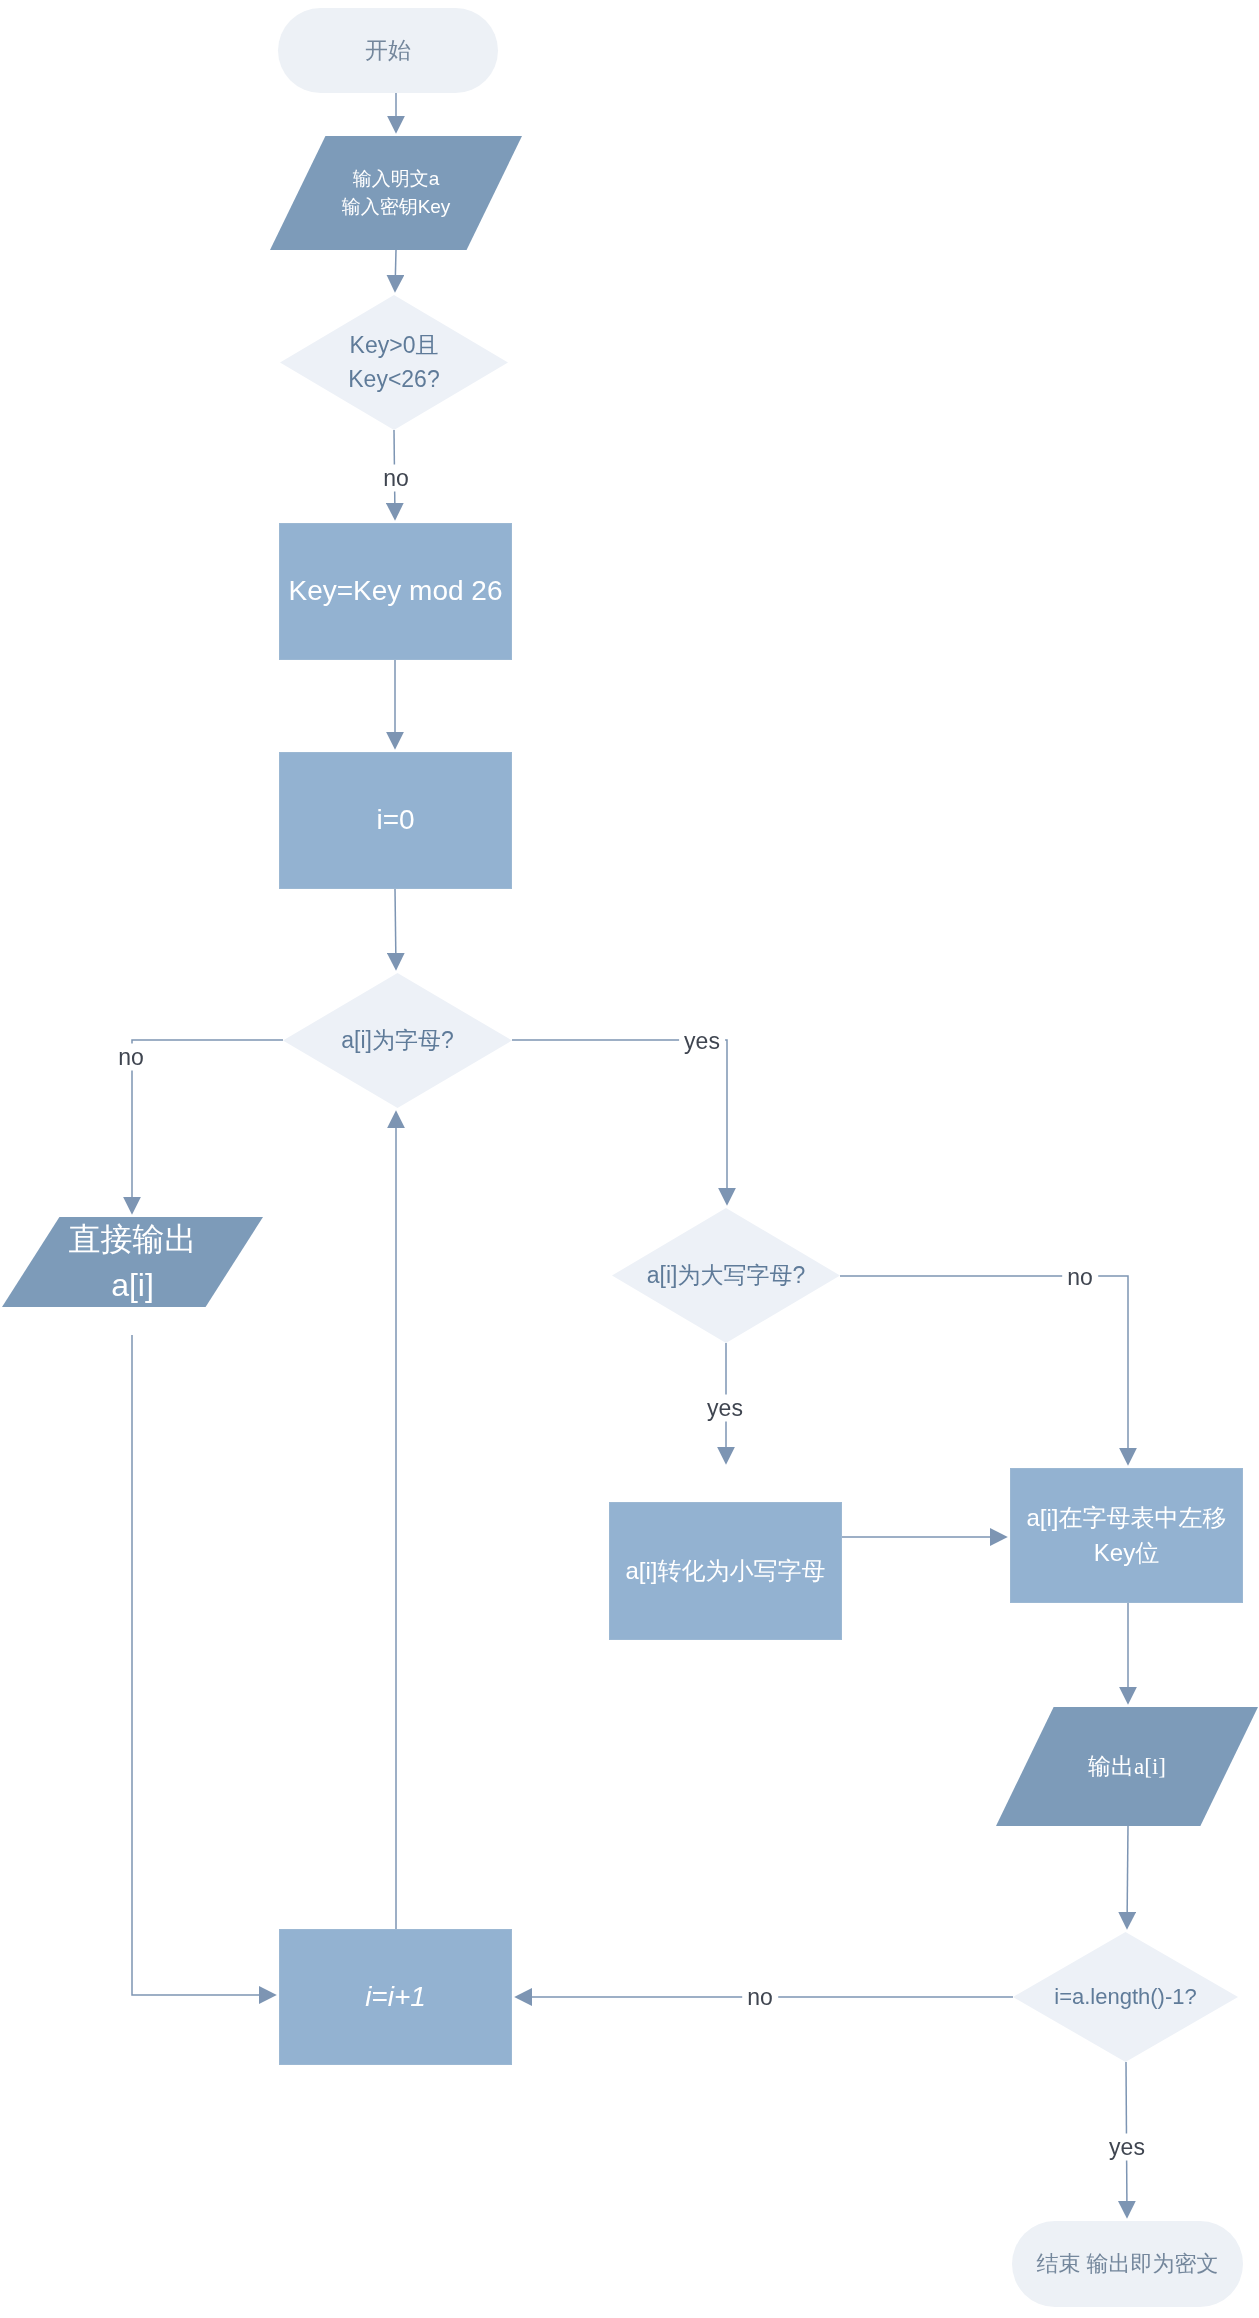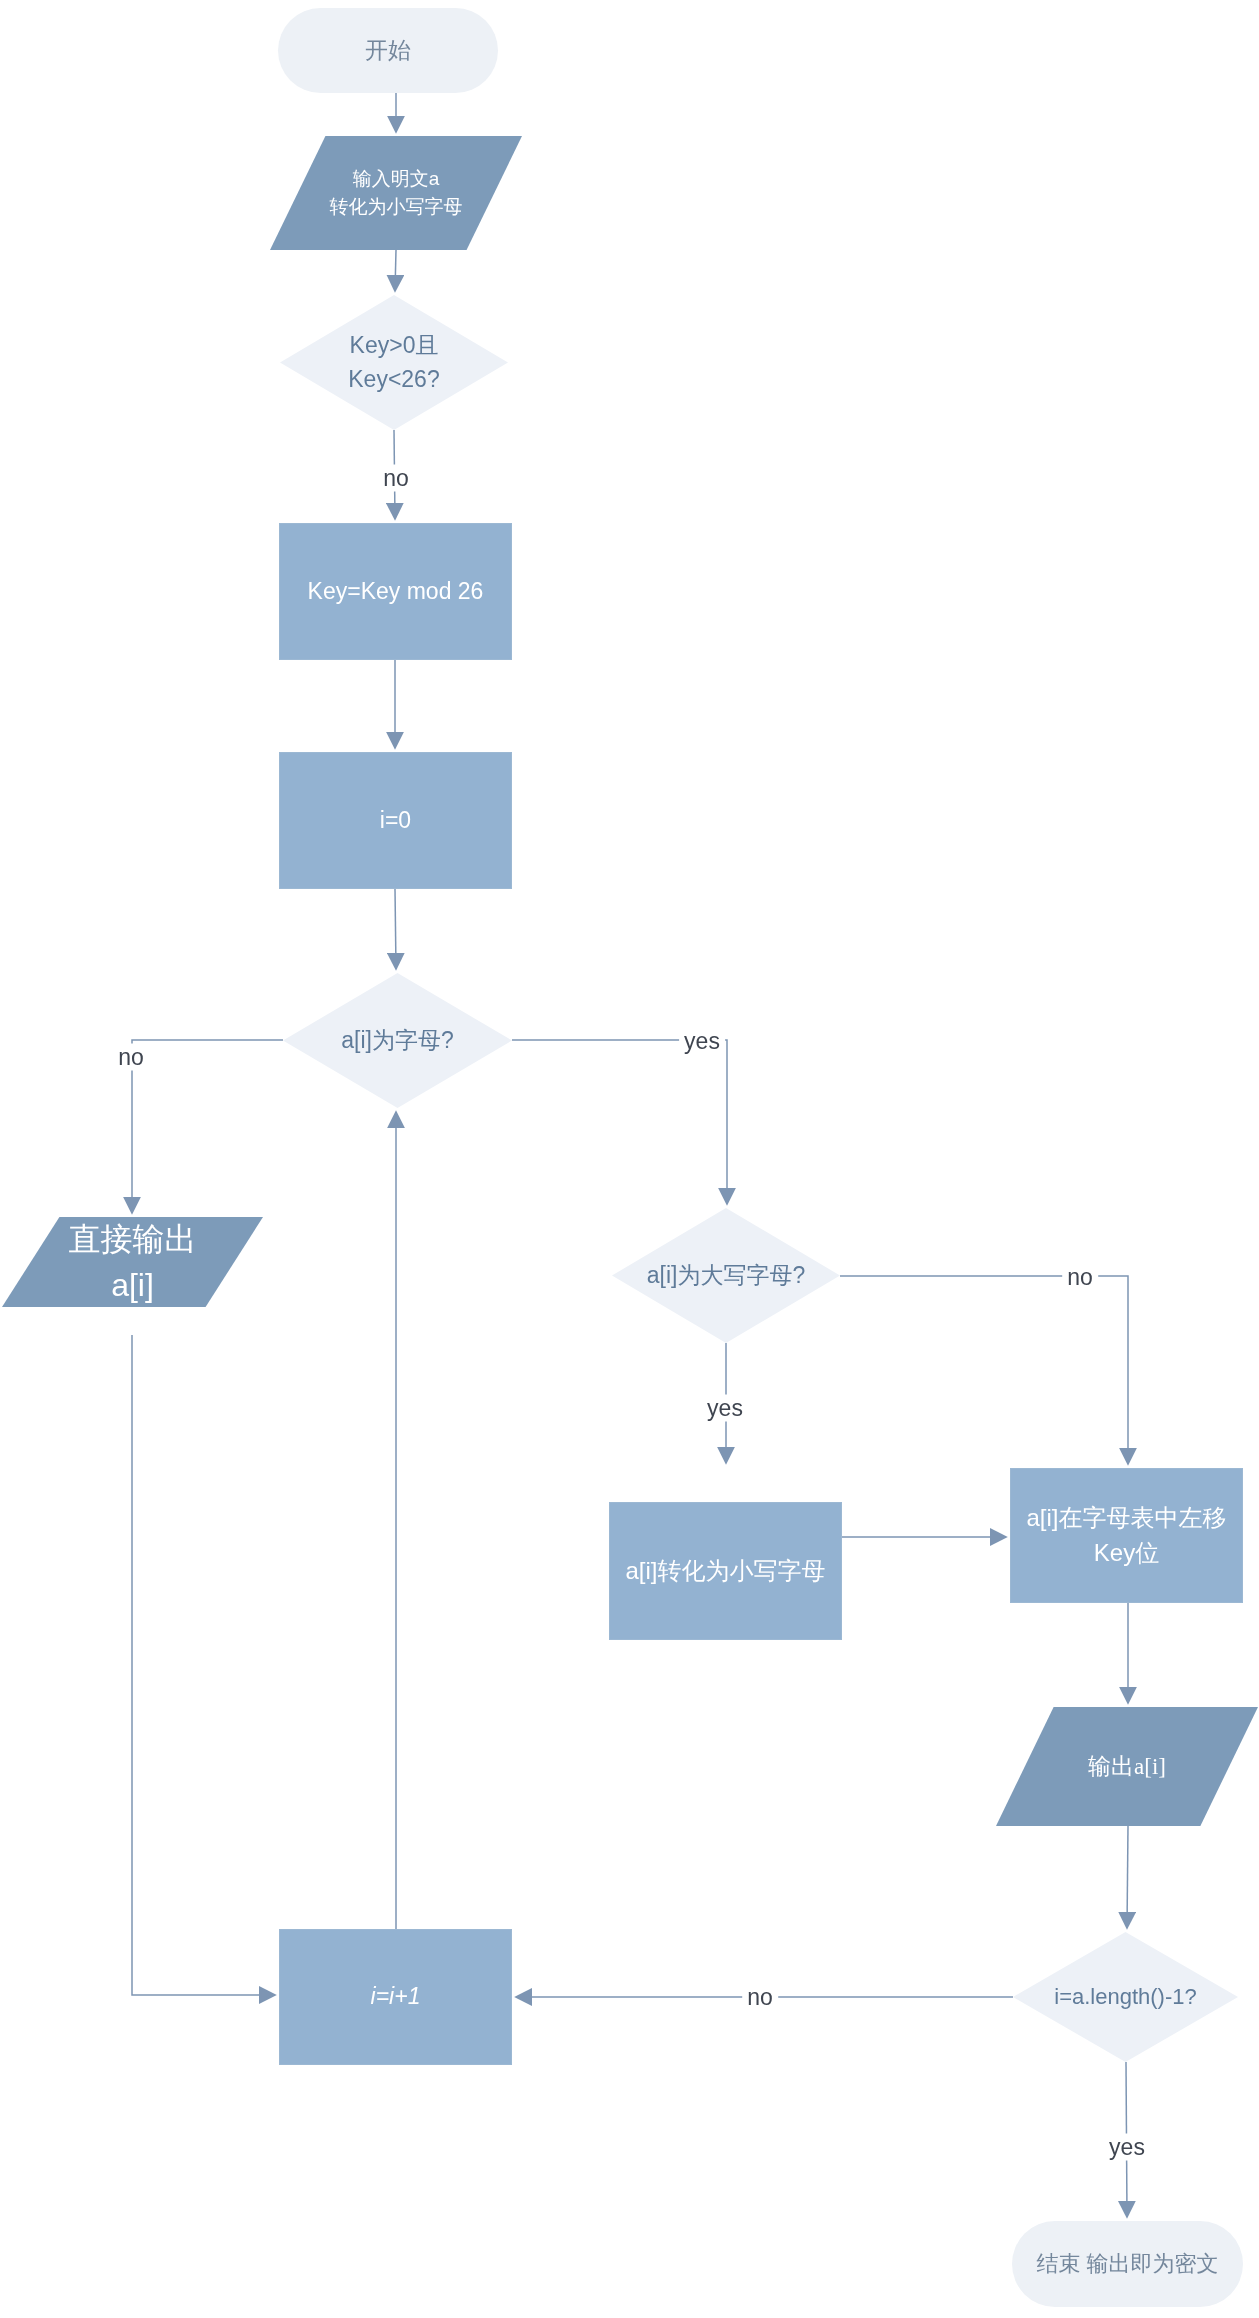--- a/index.html
+++ b/index.html
@@ -21,21 +21,21 @@
   .terminal{
     background:#edf1f6;
     border-radius:44px;
     color:#74879c;
     font-size:23px;
   }
   .process{
     background:#93b2d1;
     border:1px solid #9cb8d3;
     color:#ffffff;
-    font-size:23px;
+    font-size:28px;
   }
   .decision{
     background:#edf1f7;
     clip-path:polygon(50% 0%,100% 50%,50% 100%,0% 50%);
     color:#5f7b99;
     font-size:23px;
   }
   .io{
     background:#7d9bb9;
     clip-path:polygon(22% 0%,100% 0%,78% 100%,0% 100%);
@@ -81,21 +81,21 @@
       <polyline points="1126,2062 1127,2217" marker-end="url(#arrow)"></polyline>
     </g>
   </svg>
 
   <div class="node terminal" style="left:278px;top:8px;width:220px;height:85px;">
     <span>开始</span>
   </div>
 
   <div class="node io" style="left:270px;top:136px;width:252px;height:114px;font-size:19px;">
     <span>输入明文a</span>
-    <span>转化为小写字母</span>
+    <span>输入密钥Key</span>
   </div>
 
   <div class="node decision" style="left:280px;top:295px;width:228px;height:135px;">
     <span>Key&gt;0且</span>
     <span>Key&lt;26?</span>
   </div>
 
   <div class="node process" style="left:279px;top:523px;width:233px;height:137px;">
     <span>Key=Key mod 26</span>
   </div>

